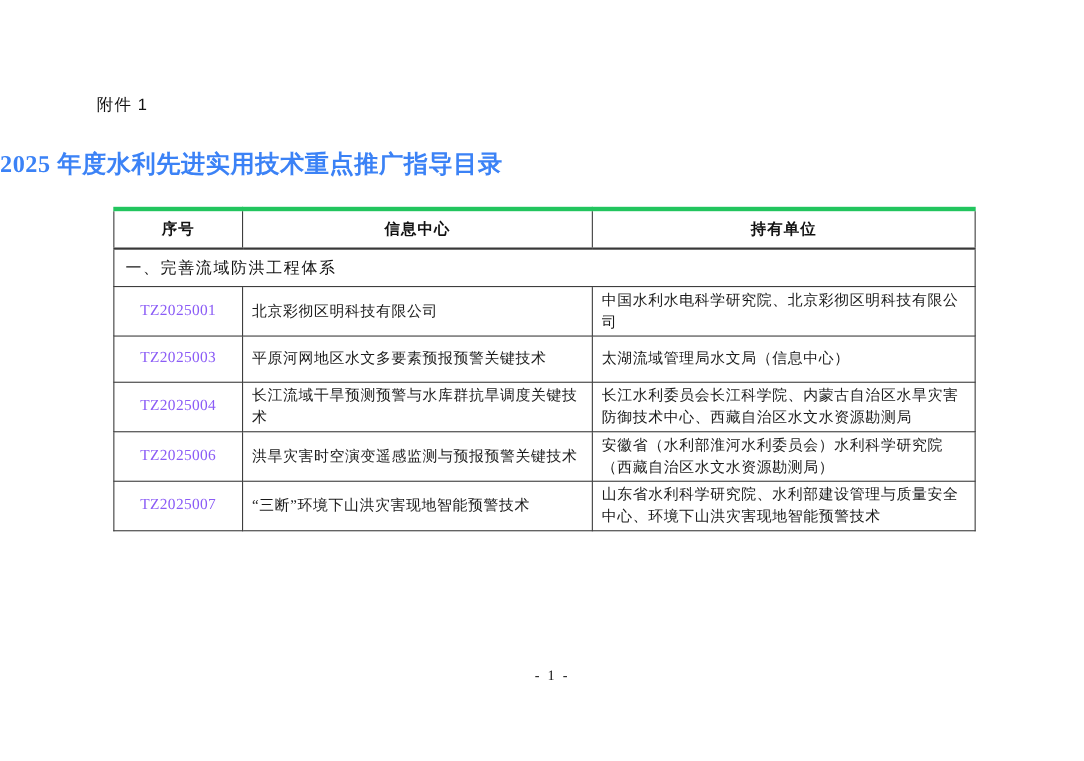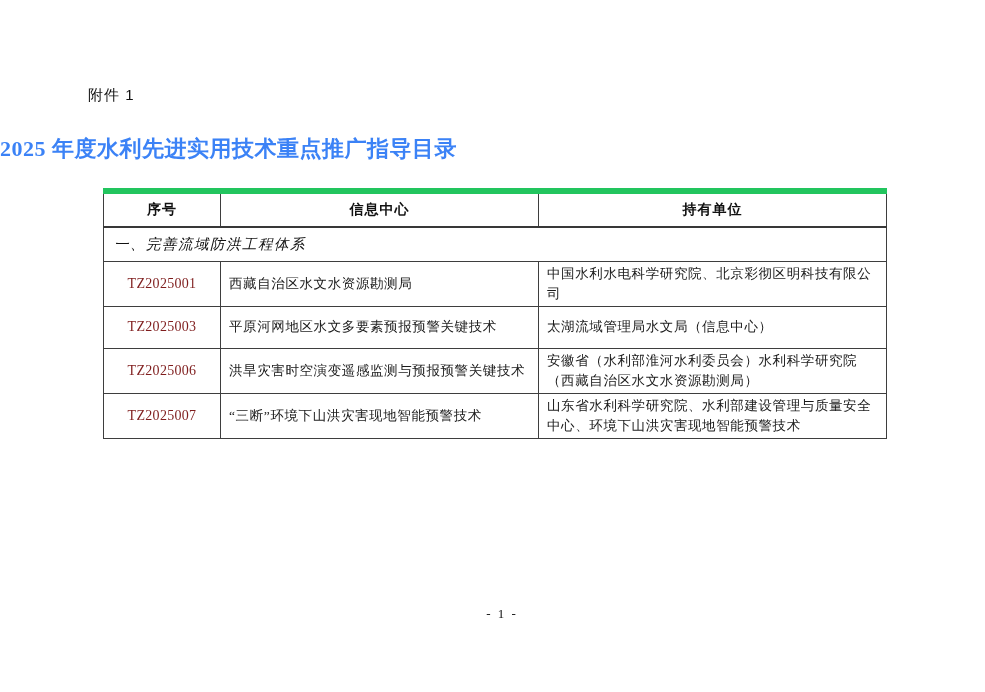--- a/index.html
+++ b/index.html
@@ -40,21 +40,21 @@
     letter-spacing: 0.5px;
     color: #3b82f6;
   }
   table.tech-table {
     position: absolute;
     left: 103px;
     top: 188px;
     width: 783px;
     border-collapse: collapse;
     table-layout: fixed;
-    border-top: 6px solid #22c55e;
+    border-top: 4px solid #22c55e;
   }
   .tech-table th,
   .tech-table td {
     border: 1px solid #3e3e3e;
     box-sizing: border-box;
     vertical-align: middle;
     overflow: hidden;
   }
   .tech-table thead th {
     height: 36px;
@@ -65,32 +65,31 @@
     letter-spacing: 1px;
     border-bottom: 2px solid #383838;
     color: #111;
   }
   .col-id   { width: 117px; }
   .col-name { width: 318px; }
   .col-hold { width: 348px; }
   tr.section-row td {
     height: 34px;
     font-size: 14.5px;
-    font-style: italic;          
     font-weight: 500;
     letter-spacing: 1.5px;
     padding: 0 0 0 10px;
     color: #111;
   }
   tr.data-row { height: 42px; }
   td.c-id {
     text-align: center;
     font-size: 14px;
     letter-spacing: 0.3px;
-    color: #7f1d1d;
+    color: #8b5cf6;
   }
   td.c-name, td.c-hold {
     font-size: 13.5px;
     line-height: 20px;
     letter-spacing: 0.6px;
     padding: 2px 8px;
     color: #1a1a1a;
   }
   .page-number {
     position: absolute;
@@ -125,27 +124,32 @@
         <th>持有单位</th>
       </tr>
     </thead>
     <tbody>
       <tr class="section-row">
         <td colspan="3">一、完善流域防洪工程体系</td>
       </tr>
 
       <tr class="data-row">
         <td class="c-id">TZ2025001</td>
-        <td class="c-name">西藏自治区水文水资源勘测局</td>
+        <td class="c-name">北京彩彻区明科技有限公司</td>
         <td class="c-hold">中国水利水电科学研究院、北京彩彻区明科技有限公司</td>
       </tr>
       <tr class="data-row">
         <td class="c-id">TZ2025003</td>
         <td class="c-name">平原河网地区水文多要素预报预警关键技术</td>
         <td class="c-hold">太湖流域管理局水文局（信息中心）</td>
+      </tr>
+      <tr class="data-row">
+        <td class="c-id">TZ2025004</td>
+        <td class="c-name">长江流域干旱预测预警与水库群抗旱调度关键技术</td>
+        <td class="c-hold">长江水利委员会长江科学院、内蒙古自治区水旱灾害防御技术中心、西藏自治区水文水资源勘测局</td>
       </tr>
       <tr class="data-row">
         <td class="c-id">TZ2025006</td>
         <td class="c-name">洪旱灾害时空演变遥感监测与预报预警关键技术</td>
         <td class="c-hold">安徽省（水利部淮河水利委员会）水利科学研究院（西藏自治区水文水资源勘测局）</td>
       </tr>
       <tr class="data-row">
         <td class="c-id">TZ2025007</td>
         <td class="c-name">“三断”环境下山洪灾害现地智能预警技术</td>
         <td class="c-hold">山东省水利科学研究院、水利部建设管理与质量安全中心、环境下山洪灾害现地智能预警技术</td>

